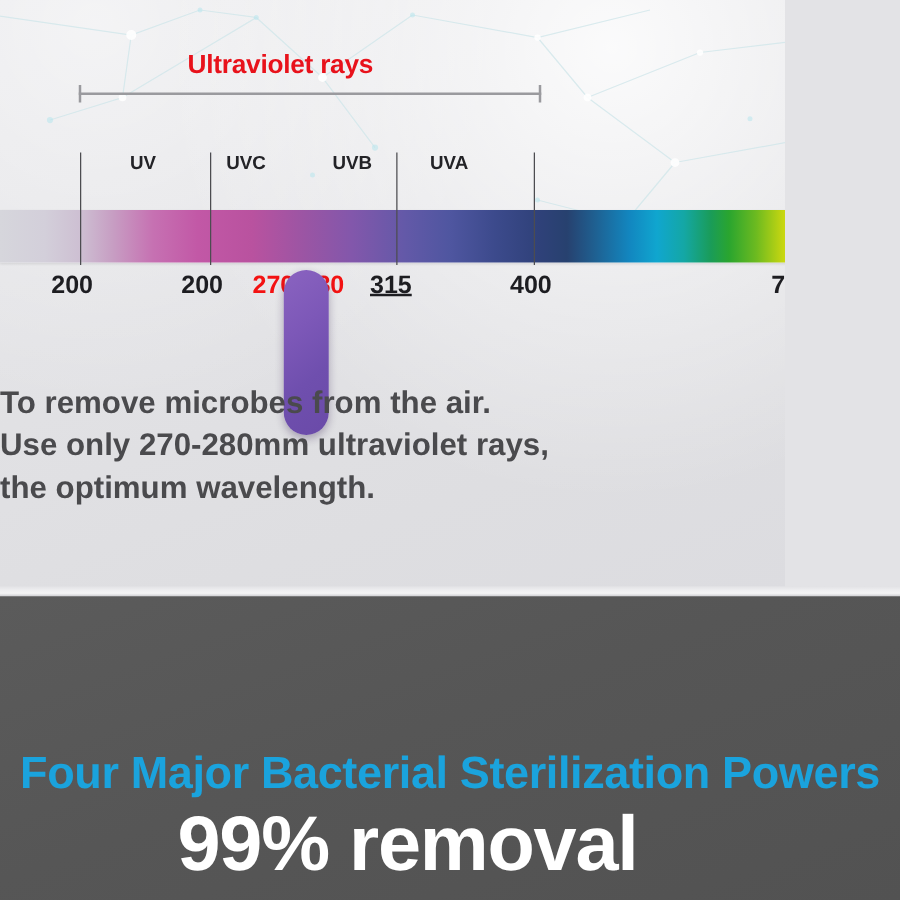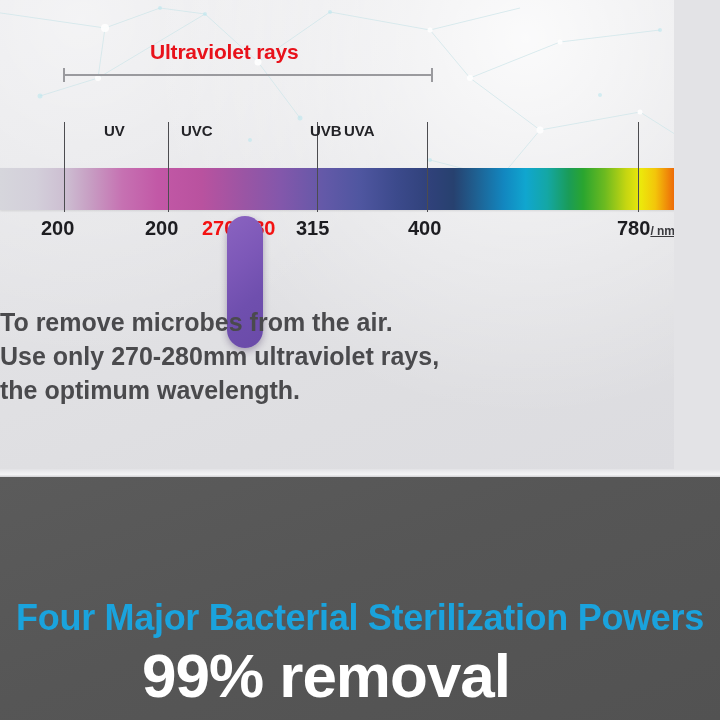--- a/index.html
+++ b/index.html
@@ -22,21 +22,20 @@
   #top-panel {
     position: absolute;
     left: 0; top: 0;
     width: 628px;
     height: 477px;
     background:
       radial-gradient(circle at 78% 8%, rgba(255,255,255,0.85) 0%, rgba(255,255,255,0) 55%),
       radial-gradient(circle at 12% 4%, rgba(255,255,255,0.55) 0%, rgba(255,255,255,0) 45%),
       linear-gradient(160deg, #e7e7ea 0%, #e2e2e5 40%, #dedee1 75%, #dcdce0 100%);
     overflow: hidden;
-    padding-left: 46px;
   }
   #net-svg {
     position: absolute;
     left: 0; top: 0;
     width: 720px;
     height: 300px;
     pointer-events: none;
   }
 
   
@@ -289,27 +288,27 @@
       <div id="spectrum-bar"></div>
 
       <div class="tick" style="left:64px;"></div>
       <div class="tick" style="left:168px;"></div>
       <div class="tick" style="left:317px;"></div>
       <div class="tick" style="left:427px;"></div>
       <div class="tick" style="left:638px;"></div>
 
       <div class="band-label" style="left:104px;">UV</div>
       <div class="band-label" style="left:181px;">UVC</div>
-      <div class="band-label" style="left:266px;margin-left:44px;">UVB</div>
+      <div class="band-label" style="left:266px;">UVB</div>
       <div class="band-label" style="left:344px;">UVA</div>
 
       <div class="axis-label" style="left:41px;">200</div>
       <div class="axis-label" style="left:145px;">200</div>
       <div class="axis-label highlight" style="left:202px;">270-280</div>
-      <div class="axis-label" style="left:296px;">315</div>
+      <div class="axis-label" style="left:296px;text-decoration:underline;">315</div>
       <div class="axis-label" style="left:408px;">400</div>
       <div class="axis-label" style="left:617px;">
         <span>780</span><span class="unit">/ nm</span>
       </div>
 
       <div id="capsule"></div>
     </div>
 
     <div id="caption">
       <div>To remove microbes from the air.</div>

